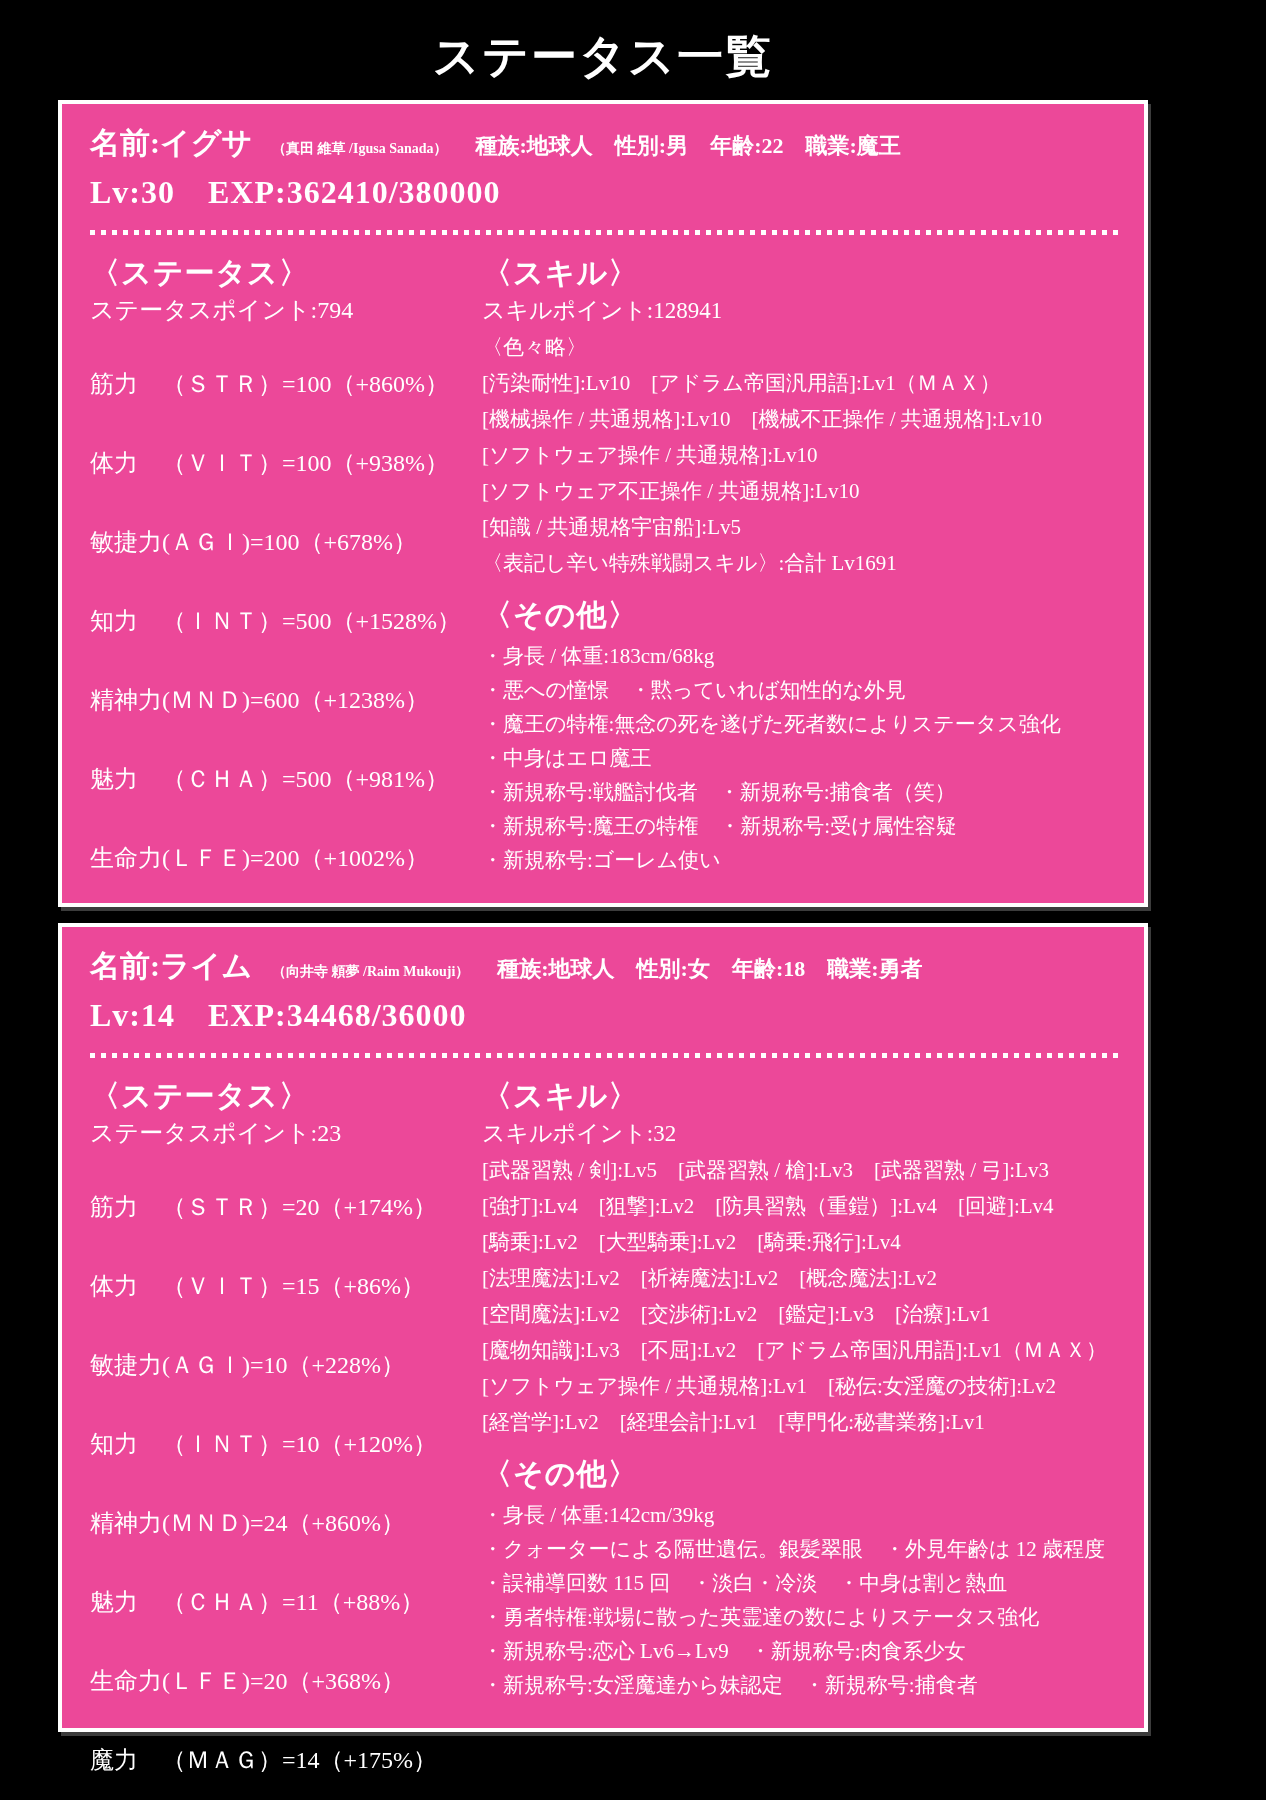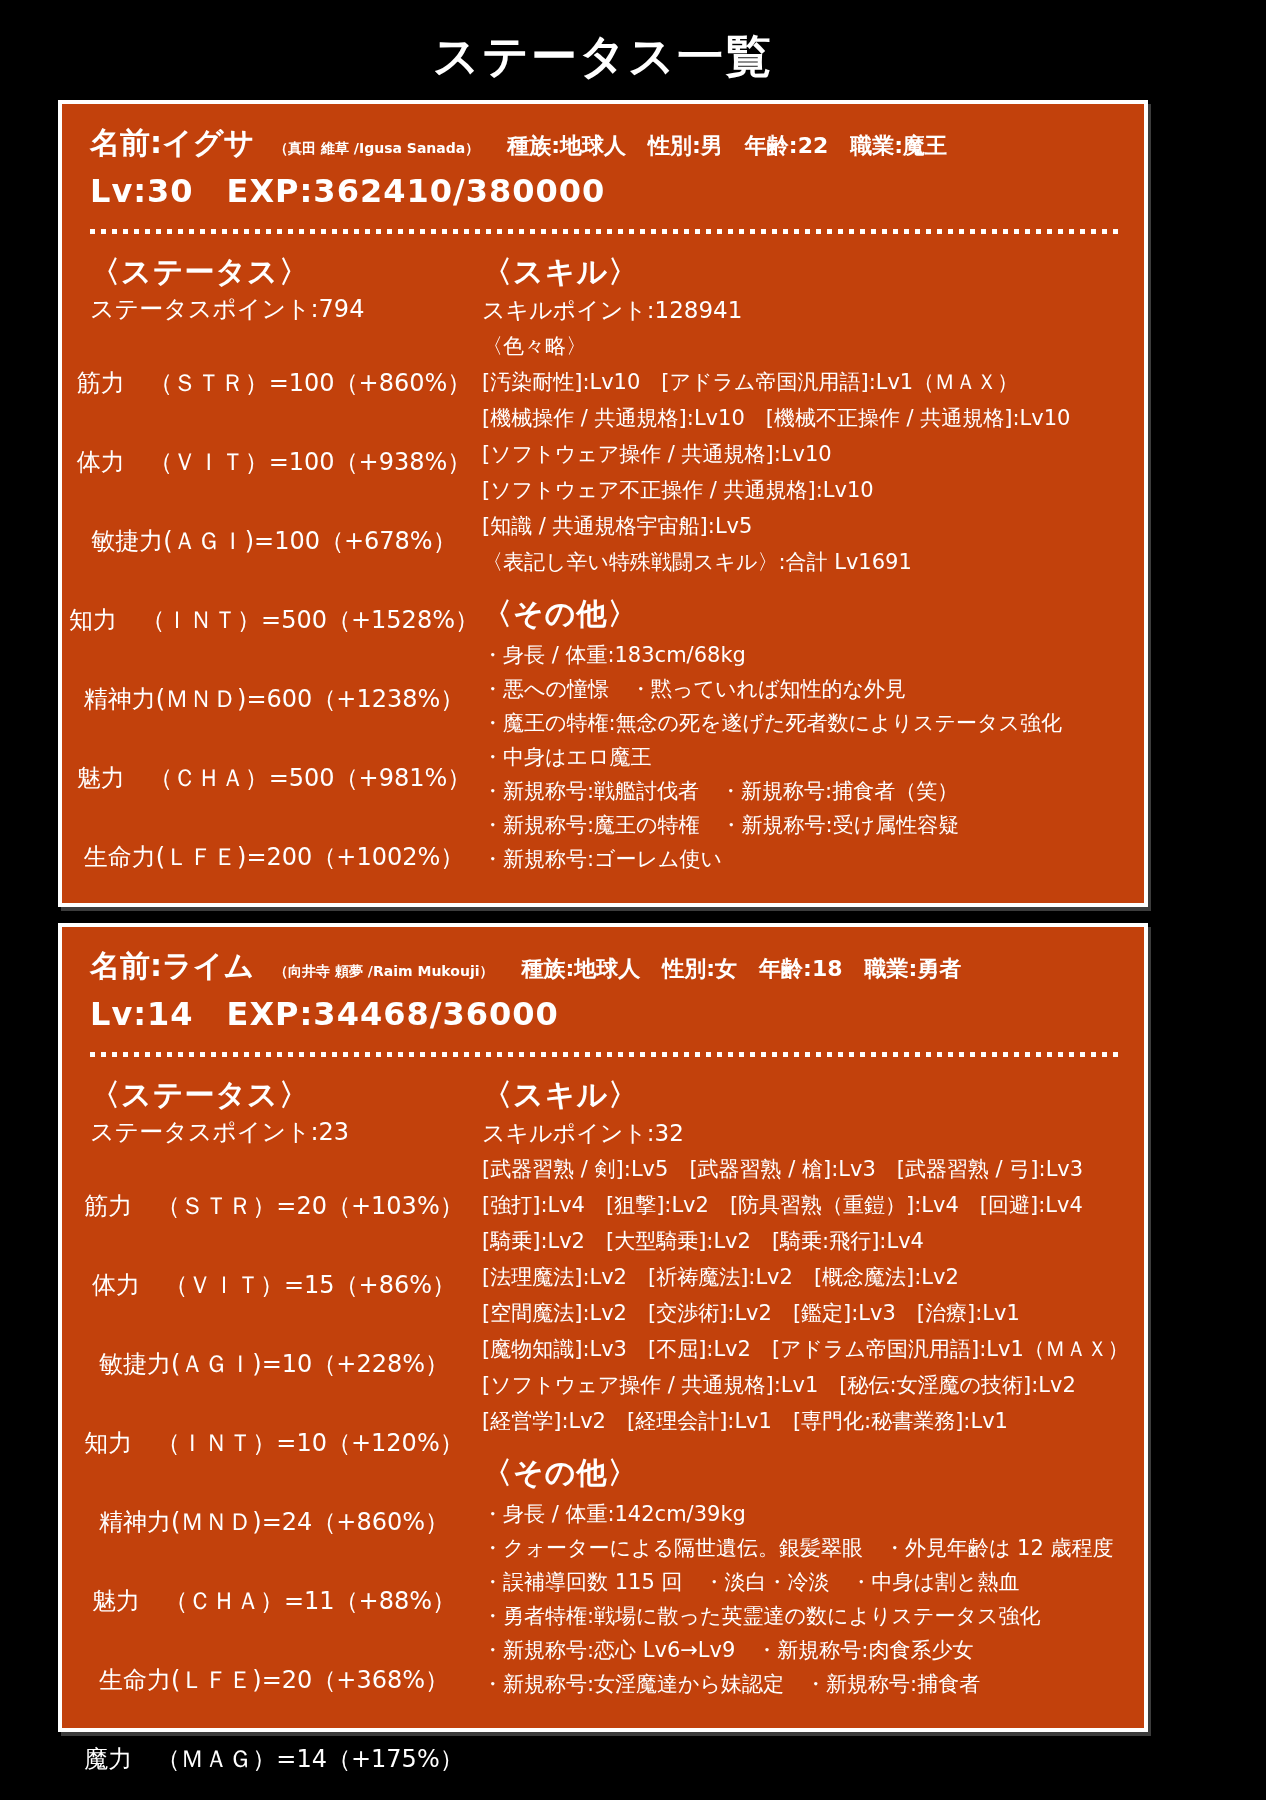--- a/index.html
+++ b/index.html
@@ -7,42 +7,43 @@
     width:1266px;height:1800px;position:relative;overflow:hidden;
     font-family:"DejaVu Sans",sans-serif;color:#fff;
     -webkit-font-smoothing:antialiased;
   }
   .page-title{
     position:absolute;left:58px;top:26px;width:1090px;
     text-align:center;font-size:46px;font-weight:bold;letter-spacing:2px;
   }
   .panel{
     position:absolute;left:58px;width:1090px;box-sizing:border-box;
-    background:#c2410c;border:4px solid #fff;
+    background:#ec4899;border:4px solid #fff;
     box-shadow:3px 4px 0 #3c3c3c;
     padding:18px 26px 0 28px;
+    font-family:Liberation Serif, serif;
   }
   .panel-1{top:100px;height:807px;}
   .panel-2{top:923px;height:809px;}
   .char-header{display:flex;align-items:baseline;white-space:nowrap;line-height:42px;}
   .char-name{font-size:30px;font-weight:bold;}
   .char-name-sub{font-size:14px;font-weight:bold;margin-left:20px;}
   .char-attrs{font-size:22px;font-weight:bold;margin-left:28px;}
   .level-exp{font-size:32px;font-weight:bold;line-height:44px;letter-spacing:1px;}
   .dotted-divider{
     height:5px;margin:16px 0 18px 0;
     background:repeating-linear-gradient(90deg,#fff 0 5px,transparent 5px 11px);
   }
   .columns{display:flex;}
   .col-left{width:368px;flex:0 0 368px;}
   .col-right{flex:1 1 auto;min-width:0;margin-left:24px;}
   .section-heading{font-size:30px;font-weight:bold;line-height:40px;letter-spacing:1px;}
   .points-line{font-size:24px;line-height:34px;margin-bottom:12px;}
   .stat-row{
-    display:flex;justify-content:center;align-items:baseline;
+    display:flex;justify-content:flex-start;align-items:baseline;
     font-size:24px;line-height:43px;white-space:nowrap;margin-top:36px;
   }
   .skill-points{font-size:23px;line-height:36px;}
   .skill-line,.other-line{font-size:21px;line-height:36px;white-space:nowrap;}
   .other-line{line-height:34px;}
   .other-heading{margin-top:14px;margin-bottom:4px;}
   .stat-label,.stat-bonus{display:inline-block;}
 </style>
 </head>
 <body>
@@ -153,21 +154,21 @@
   <div class="level-exp">Lv:14　EXP:34468/36000</div>
   <div class="dotted-divider"></div>
   <div class="columns">
     <div class="col-left">
       <div class="section-heading">〈ステータス〉</div>
       <div class="points-line">ステータスポイント:23</div>
       <div>
 
           <div class="stat-row">
             <span class="stat-label">筋力　（ＳＴＲ）=20</span>
-            <span class="stat-bonus">（+103%）</span>
+            <span class="stat-bonus">（+174%）</span>
           </div>
 
           <div class="stat-row">
             <span class="stat-label">体力　（ＶＩＴ）=15</span>
             <span class="stat-bonus">（+86%）</span>
           </div>
 
           <div class="stat-row">
             <span class="stat-label">敏捷力(ＡＧＩ)=10</span>
             <span class="stat-bonus">（+228%）</span>

